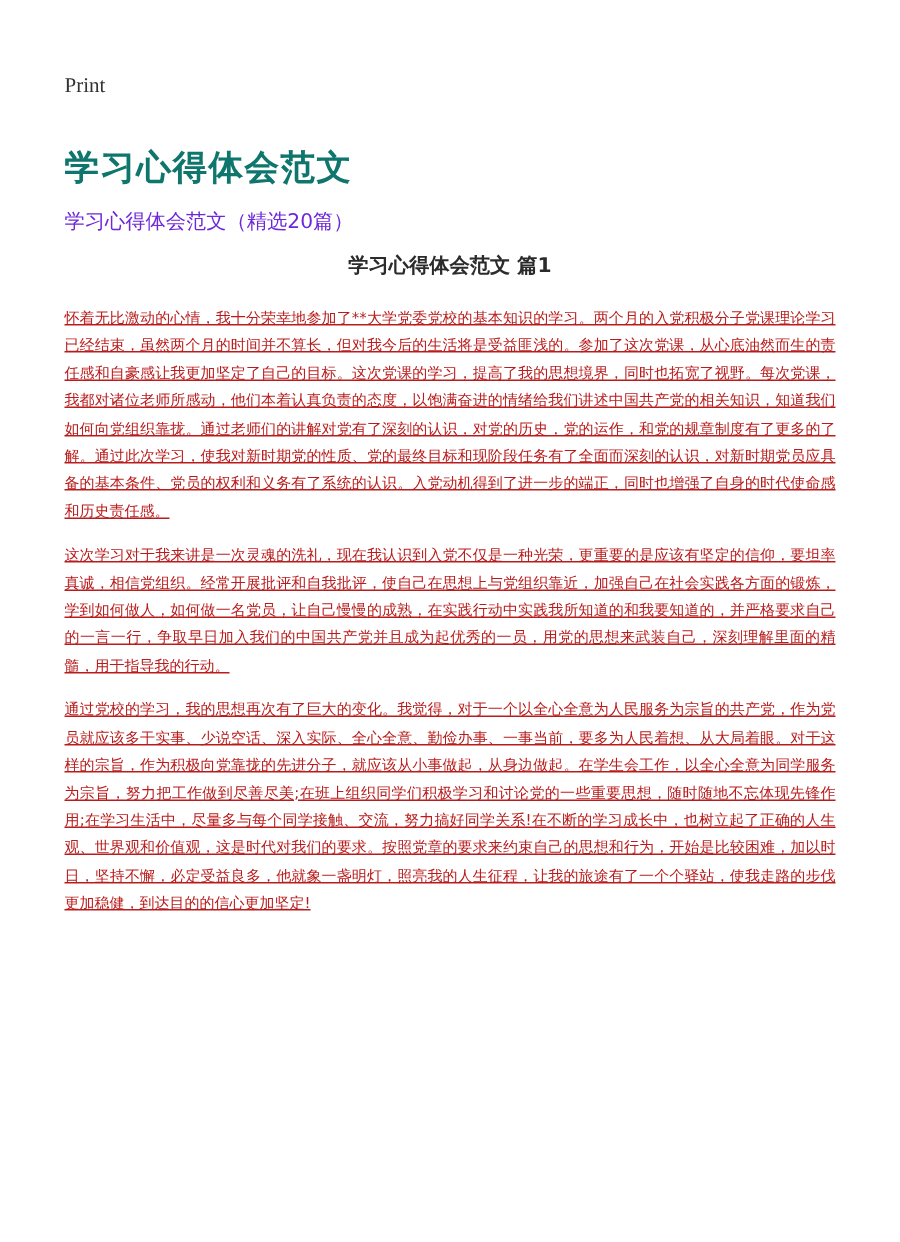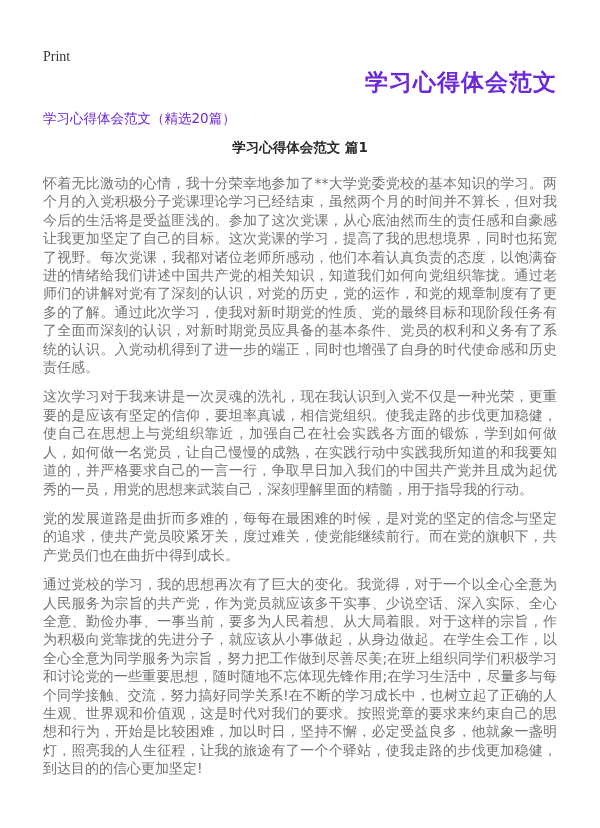--- a/index.html
+++ b/index.html
@@ -22,68 +22,68 @@
   .print-link {
     display: inline-block;
     font-family: "Liberation Serif", serif;
     font-size: 14px;
     line-height: 15px;
     color: #333333;
     text-decoration: none;
     cursor: pointer;
   }
   .doc-title {
-    margin-top: 4px;
-    text-align: right;
+    margin-top: 34px;
+    text-align: left;
     font-size: 23px;
     line-height: 27px;
     font-weight: bold;
-    color: #6d28d9;
+    color: #0f766e;
     letter-spacing: 1px;
   }
   .doc-subtitle {
     margin-top: 14px;
     font-size: 13.5px;
     line-height: 16px;
     color: #6d28d9;
   }
   .section-heading {
     margin-top: 13px;
     font-size: 13.5px;
     line-height: 16px;
     font-weight: bold;
     color: #2b2b2b;
     text-align: center;
   }
   .essay p {
     margin-top: 19px;
-    font-size: 14px;
+    font-size: 10px;
     line-height: 18.4px;
     text-align: justify;
     text-justify: inter-ideograph;
     word-break: break-all;
-    color: #737373;
+    color: #b91c1c;
+    text-decoration: underline;
   }
   .essay p + p {
     margin-top: 11px;
   }
 </style>
 </head>
 <body>
 
 <div class="page">
 
   <a class="print-link">Print</a>
 
   <h1 class="doc-title">学习心得体会范文</h1>
 
   <div class="doc-subtitle">学习心得体会范文（精选20篇）</div>
 
   <h2 class="section-heading">学习心得体会范文 篇1</h2>
 
   <article class="essay">
     <p>怀着无比激动的心情，我十分荣幸地参加了**大学党委党校的基本知识的学习。两个月的入党积极分子党课理论学习已经结束，虽然两个月的时间并不算长，但对我今后的生活将是受益匪浅的。参加了这次党课，从心底油然而生的责任感和自豪感让我更加坚定了自己的目标。这次党课的学习，提高了我的思想境界，同时也拓宽了视野。每次党课，我都对诸位老师所感动，他们本着认真负责的态度，以饱满奋进的情绪给我们讲述中国共产党的相关知识，知道我们如何向党组织靠拢。通过老师们的讲解对党有了深刻的认识，对党的历史，党的运作，和党的规章制度有了更多的了解。通过此次学习，使我对新时期党的性质、党的最终目标和现阶段任务有了全面而深刻的认识，对新时期党员应具备的基本条件、党员的权利和义务有了系统的认识。入党动机得到了进一步的端正，同时也增强了自身的时代使命感和历史责任感。</p>
-    <p>这次学习对于我来讲是一次灵魂的洗礼，现在我认识到入党不仅是一种光荣，更重要的是应该有坚定的信仰，要坦率真诚，相信党组织。使我走路的步伐更加稳健，使自己在思想上与党组织靠近，加强自己在社会实践各方面的锻炼，学到如何做人，如何做一名党员，让自己慢慢的成熟，在实践行动中实践我所知道的和我要知道的，并严格要求自己的一言一行，争取早日加入我们的中国共产党并且成为起优秀的一员，用党的思想来武装自己，深刻理解里面的精髓，用于指导我的行动。</p>
-    <p>党的发展道路是曲折而多难的，每每在最困难的时候，是对党的坚定的信念与坚定的追求，使共产党员咬紧牙关，度过难关，使党能继续前行。而在党的旗帜下，共产党员们也在曲折中得到成长。</p>
+    <p>这次学习对于我来讲是一次灵魂的洗礼，现在我认识到入党不仅是一种光荣，更重要的是应该有坚定的信仰，要坦率真诚，相信党组织。经常开展批评和自我批评，使自己在思想上与党组织靠近，加强自己在社会实践各方面的锻炼，学到如何做人，如何做一名党员，让自己慢慢的成熟，在实践行动中实践我所知道的和我要知道的，并严格要求自己的一言一行，争取早日加入我们的中国共产党并且成为起优秀的一员，用党的思想来武装自己，深刻理解里面的精髓，用于指导我的行动。</p>
     <p>通过党校的学习，我的思想再次有了巨大的变化。我觉得，对于一个以全心全意为人民服务为宗旨的共产党，作为党员就应该多干实事、少说空话、深入实际、全心全意、勤俭办事、一事当前，要多为人民着想、从大局着眼。对于这样的宗旨，作为积极向党靠拢的先进分子，就应该从小事做起，从身边做起。在学生会工作，以全心全意为同学服务为宗旨，努力把工作做到尽善尽美;在班上组织同学们积极学习和讨论党的一些重要思想，随时随地不忘体现先锋作用;在学习生活中，尽量多与每个同学接触、交流，努力搞好同学关系!在不断的学习成长中，也树立起了正确的人生观、世界观和价值观，这是时代对我们的要求。按照党章的要求来约束自己的思想和行为，开始是比较困难，加以时日，坚持不懈，必定受益良多，他就象一盏明灯，照亮我的人生征程，让我的旅途有了一个个驿站，使我走路的步伐更加稳健，到达目的的信心更加坚定!</p>
   </article>
 
 </div>
 
 </body></html>

